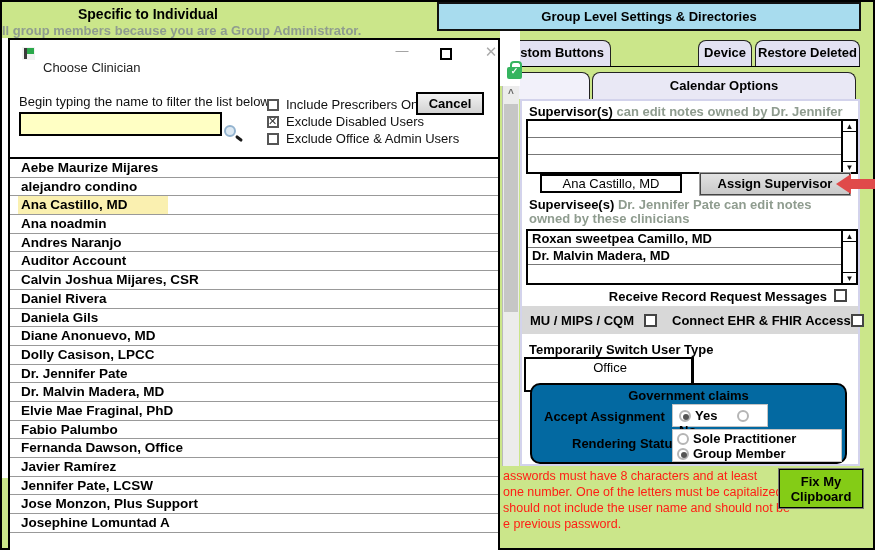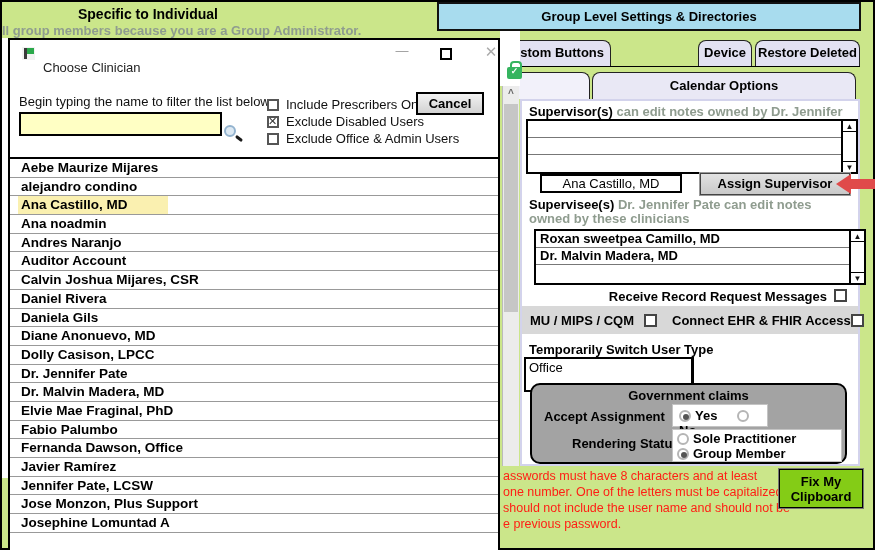--- a/index.html
+++ b/index.html
@@ -54,23 +54,23 @@
   .red-arrow { left:314px; top:73px; width:48px; height:20px; z-index:4; }
   .red-arrow .head { position:absolute; left:0; top:0; width:0; height:0;
     border-top:10px solid transparent; border-bottom:10px solid transparent; border-right:15px solid #e04a4a; }
   .red-arrow .shaft { position:absolute; left:14px; top:5px; width:30px; height:10px; background:#e04a4a; border-radius:0 3px 3px 0; }
 
   .cb { width:13px; height:13px; border:2px solid #444; background:#fff; display:inline-block; position:relative; }
 
   .graybar { left:0; top:205px; width:336px; height:28px; background:#d8d8d8; }
 
   .office { left:2px; top:256px; width:170px; height:35px; background:#fff; border:2px solid #000;
-    border-right-width:3px; font-size:13px; line-height:17px; padding-left:3px; }
-
-  .gov { left:8px; top:282px; width:317px; height:81px; border:2px solid #000; border-radius:10px; background:#a3a3a3; }
+    border-right-width:3px; font-size:13px; line-height:17px; padding-left:3px;text-align:center; }
+
+  .gov { left:8px; top:282px; width:317px; height:81px; border:2px solid #000; border-radius:10px; background:#0369a1; }
   .rgroup { position:absolute; border:1px solid #c4c4c4; background:#fff; font-size:13px; font-weight:bold; }
   .radio { width:12px; height:12px; border:2px solid #b5b5b5; border-radius:50%; display:inline-block;
     position:relative; vertical-align:-2px; background:#fff; margin-right:4px; }
   .radio.sel::after { content:""; position:absolute; left:2px; top:2px; width:6px; height:6px; border-radius:50%; background:#555; }
 
   
   .redline { left:503px; color:#ff1e14; font-size:12.5px; white-space:nowrap; }
   .fixbtn { left:779px; top:469px; width:84px; height:39px; background:#84cc16; border:1px solid #000;
     outline:1px solid #777; font-size:13px; font-weight:bold; text-align:center; padding-top:4px; line-height:15px; }
 
@@ -159,21 +159,21 @@
     <div class="abs red-arrow">
       <div class="head"></div>
         <div class="shaft"></div>
     </div>
 
     <div class="abs plabel" style="left:7px;top:97px;width:324px;line-height:14px;">
       <span class="b">Supervisee(s)</span>
       <span class="gray b">Dr. Jennifer Pate can edit notes owned by these clinicians</span>
     </div>
 
-    <div class="abs listbox" style="left:12px;top:128px;width:332px;height:56px;">
+    <div class="abs listbox" style="left:4px;top:128px;width:332px;height:56px;">
       <div class="lb-rows">
         <div class="lb-row">Roxan sweetpea Camillo, MD</div>
         <div class="lb-row">Dr. Malvin Madera, MD</div>
         <div class="lb-row"></div>
       </div>
       <div class="lb-sb">
         <div class="a au">▲</div>
         <div class="a ad">▼</div>
       </div>
     </div>

